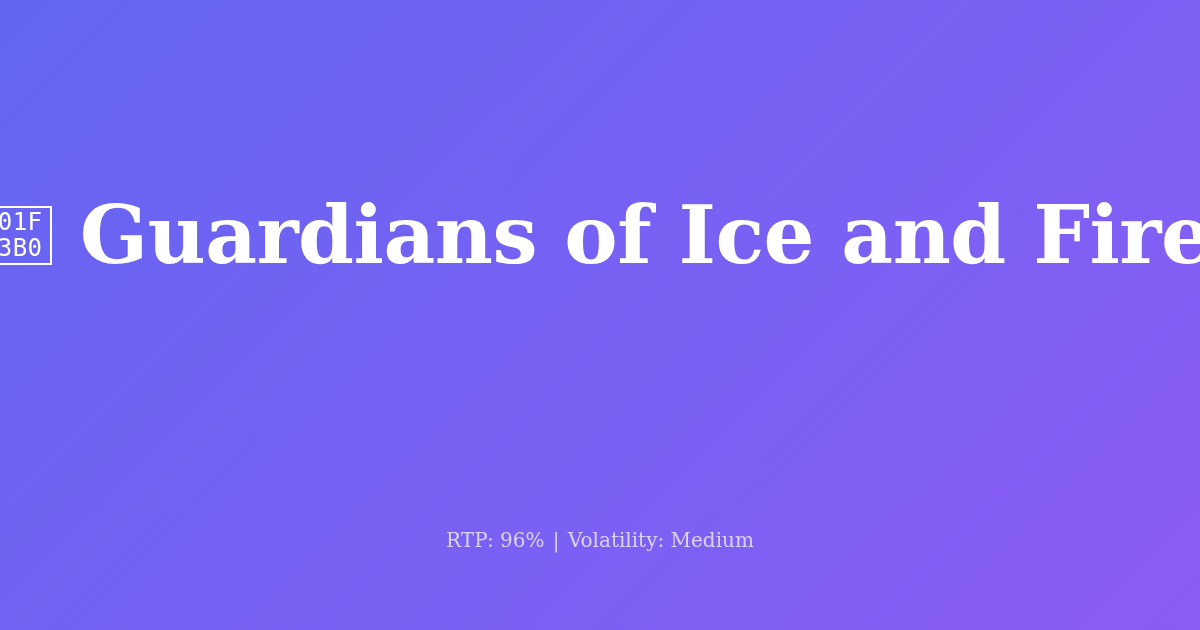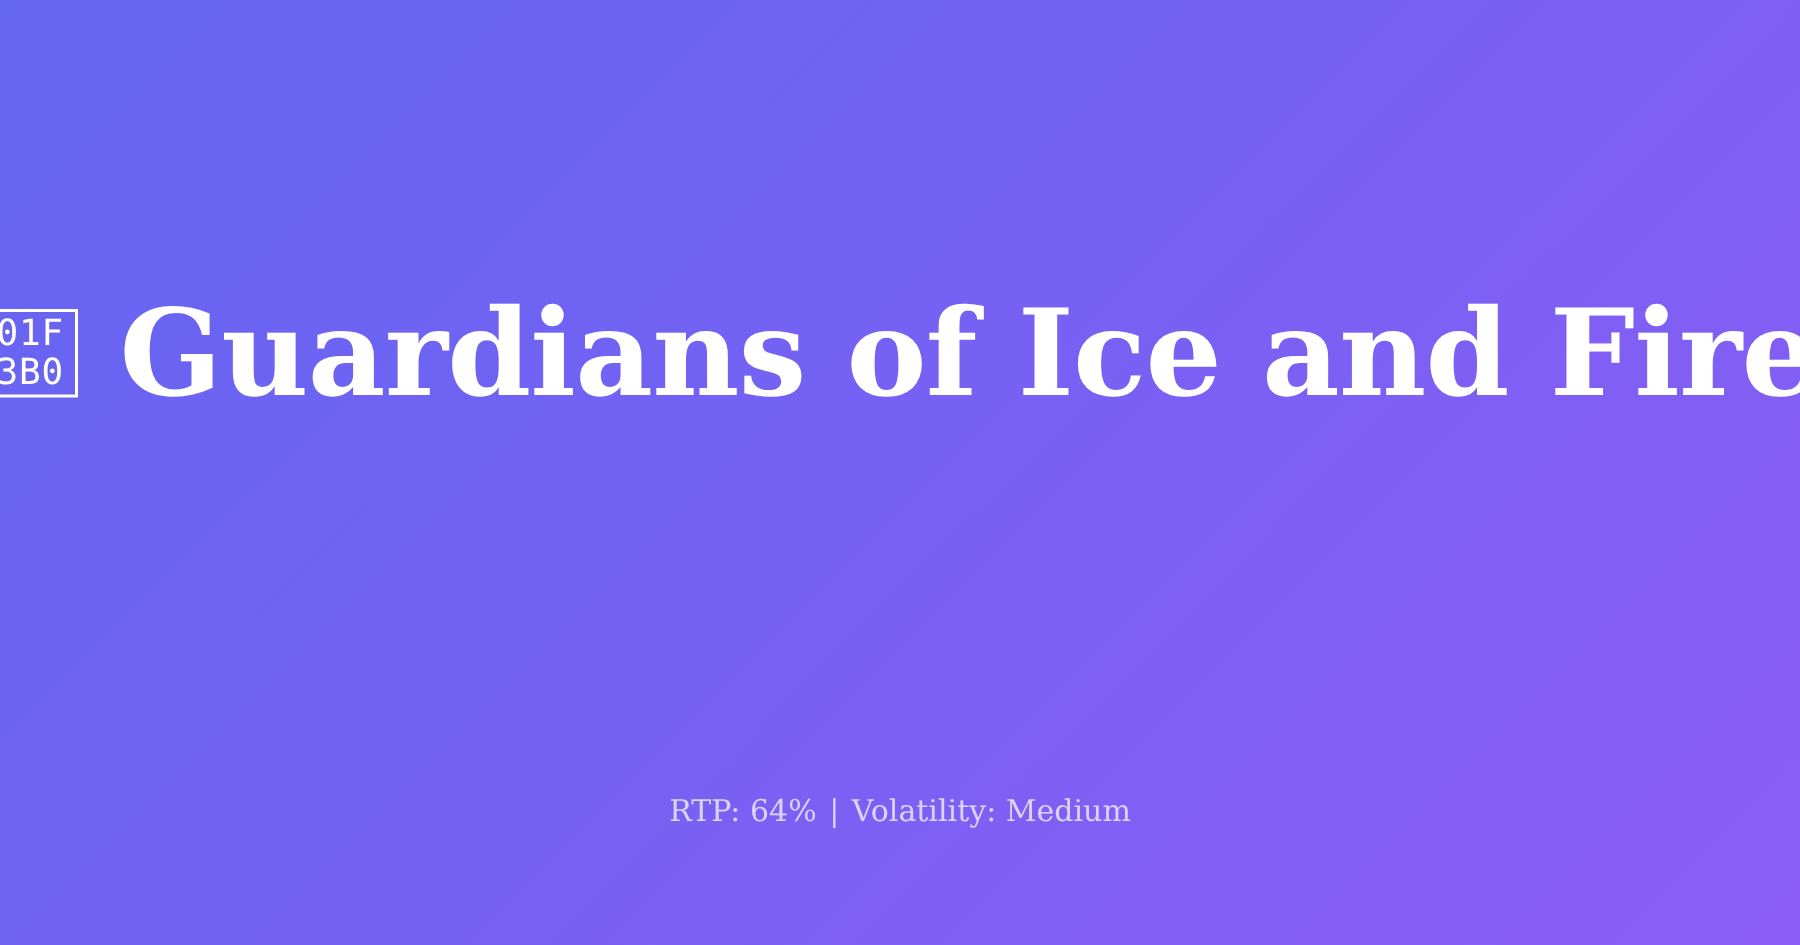--- a/index.html
+++ b/index.html
@@ -133,19 +133,19 @@
 
       <h1 class="og-title">Guardians of Ice and Fire</h1>
 
     </div>
 
 
   </div>
 
   <div class="og-footer">
     <span>RTP:</span>
-    <span>64%</span>
+    <span>96%</span>
     <span class="meta-sep">|</span>
     <span>Volatility:</span>
     <span>Medium</span>
   </div>
 
 </div>
 
 </body></html>

